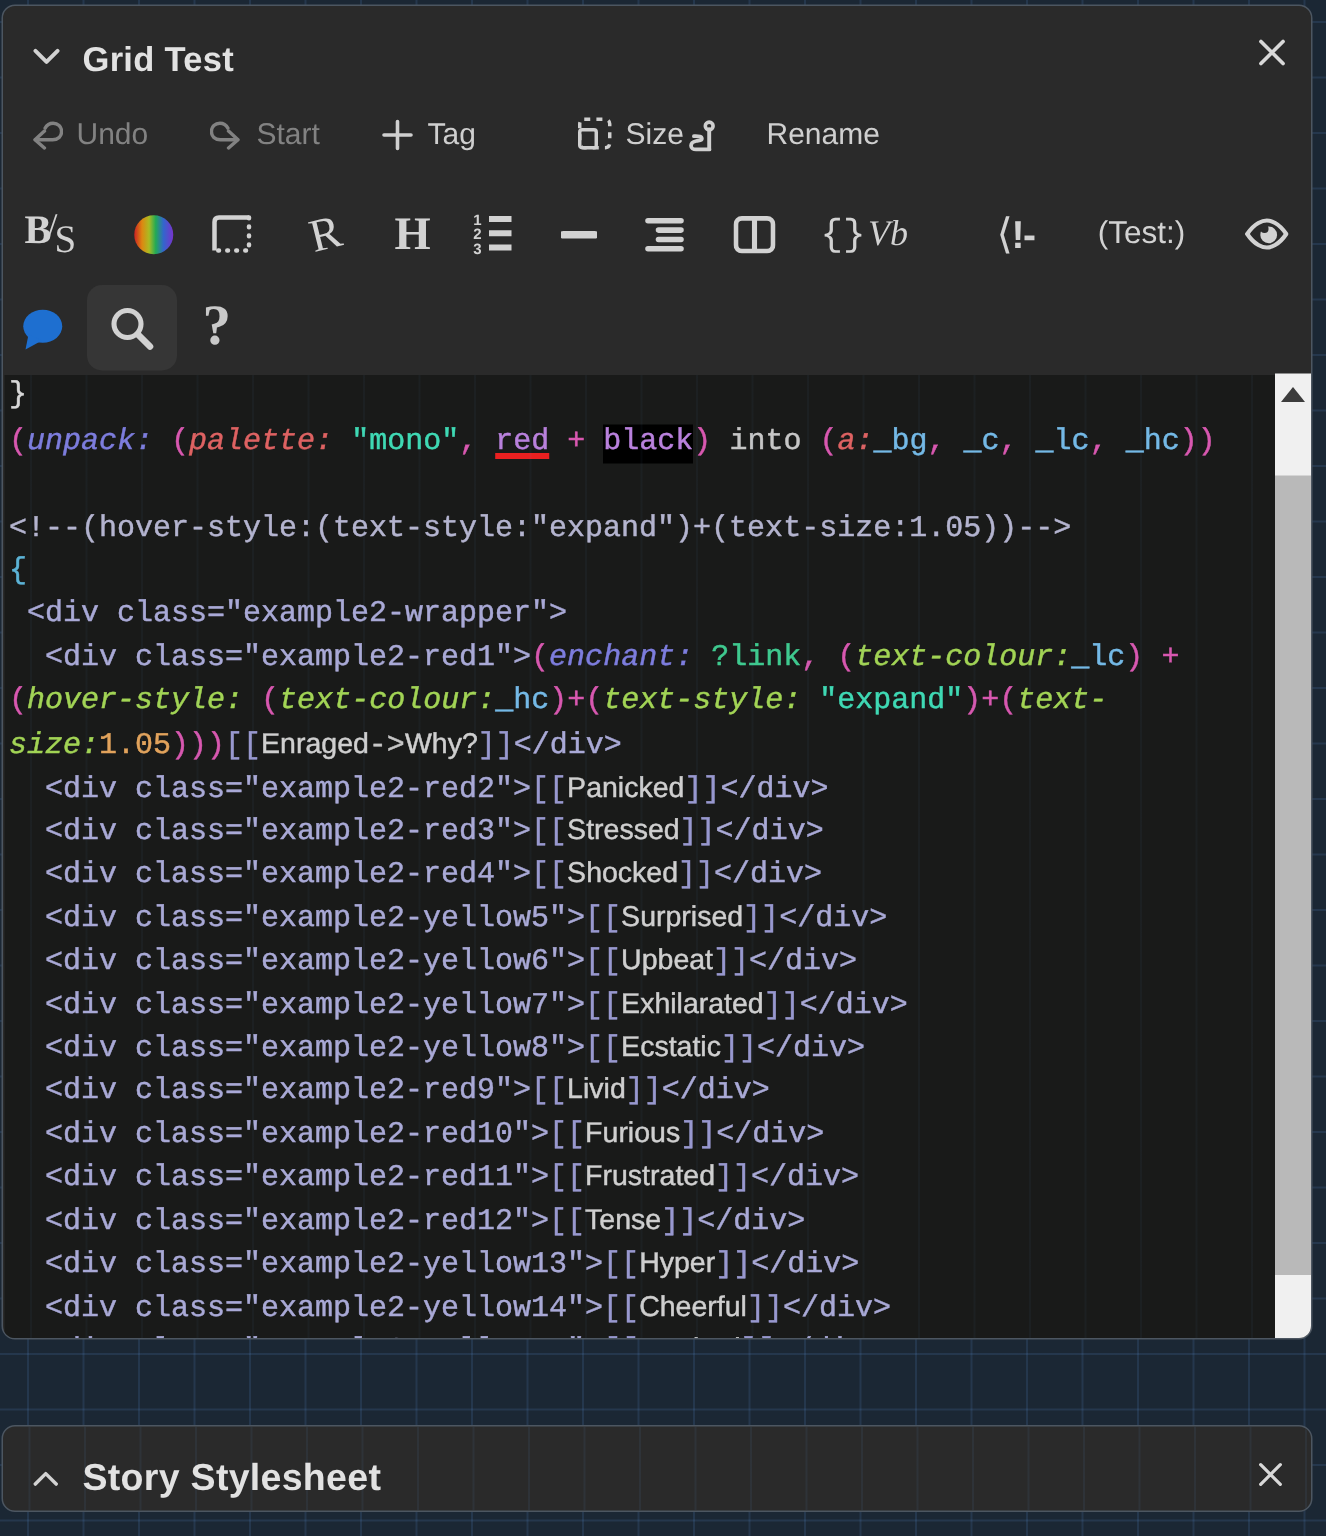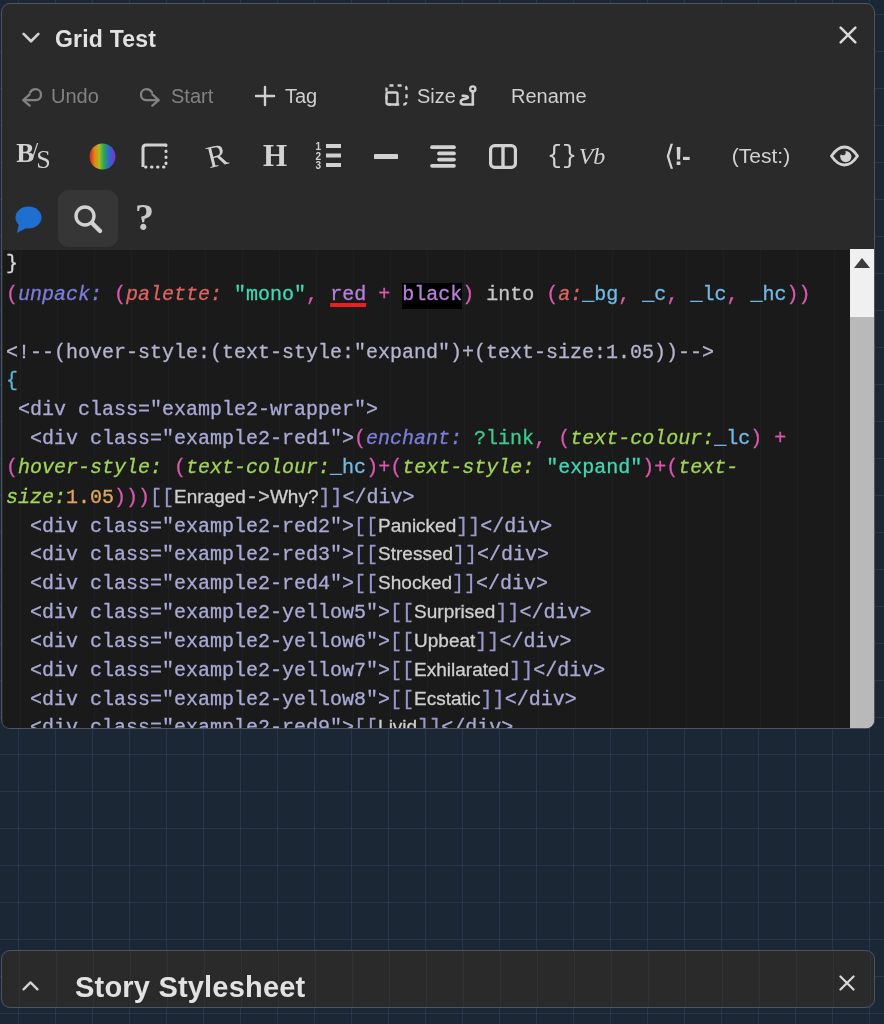--- a/index.html
+++ b/index.html
@@ -14,36 +14,36 @@
   font-family:"Liberation Sans", sans-serif;
 }
 .dialog{
   position:absolute;left:1px;width:874px;
   background:#2a2a2a;
   border:1px solid #4c5661;
   border-radius:9px;
   box-sizing:border-box;
   overflow:hidden;
 }
-#editor{top:3px;height:726px;}
+#editor{top:3px;height:890px;}
 #stylesheet{top:950px;height:58px;}
 #stylesheet .vlines{
   position:absolute;inset:0;border-radius:9px;
   background-image:linear-gradient(to right, rgba(90,140,200,0.09) 1px, transparent 1px);
   background-size:37px 37px;background-position:17px 0;
 }
 
 .titlebar{position:absolute;left:0;top:0;width:100%;height:56px;}
 .title-text{position:absolute;left:53px;top:22px;font-size:23px;font-weight:bold;color:#e2e2e2;letter-spacing:0.2px;}
 .chev{position:absolute;left:20px;top:28px;}
 .closex{position:absolute;right:17px;top:22px;}
 
 .row2{position:absolute;left:0;top:75px;width:100%;height:34px;color:#cfcfcf;font-size:20px;}
 .row2 .dim{color:#828282;}
-.r2item{position:absolute;top:0;height:34px;display:flex;align-items:center;gap:9px;}
+.r2item{position:absolute;top:0;height:34px;display:flex;gap:9px;}
 
 .row3{position:absolute;left:0;top:134px;width:100%;height:36px;color:#d2d2d2;}
 .r3item{position:absolute;top:0;height:36px;display:flex;align-items:center;justify-content:center;}
 
 .row4{position:absolute;left:0;top:185px;width:100%;height:56px;}
 .hoverbox{position:absolute;left:56px;top:1px;width:60px;height:57px;background:#363636;border-radius:10px;}
 
 #code{
   position:absolute;left:1px;top:245.5px;width:848px;height:685.5px;
   background:#191a19;overflow:hidden;
@@ -76,21 +76,21 @@
 #scroll{
   position:absolute;right:0px;top:244.5px;width:24px;height:690px;
   background:#f0f0f0;
   border-bottom-right-radius:8px;
 }
 #thumb{position:absolute;left:0;top:68px;width:24px;height:533px;background:#b9b9b9;}
 .sarrow{position:absolute;left:4px;width:0;height:0;border-left:8px solid transparent;border-right:8px solid transparent;}
 #sup{top:9px;border-bottom:10px solid #3c3c3c;}
 #sdown{bottom:12px;border-top:10px solid #3c3c3c;}
 
-#stylesheet .title-text{top:20px;font-size:29px;margin-left:20px;}
+#stylesheet .title-text{top:20px;font-size:25px;}
 #stylesheet .chev{top:28px;left:20px;}
 #stylesheet .closex{top:24px;right:19px;}
 svg{display:block;}
 </style>
 </head>
 <body>
 <div class="dialog" id="editor">
   <div class="titlebar">
     <svg class="chev" width="18" height="12" viewBox="0 0 22 14">
         <path d="M2 2 L11 11 L20 2" fill="none" stroke="#d2d2d2" stroke-width="3.2" stroke-linecap="round" stroke-linejoin="round"></path>

